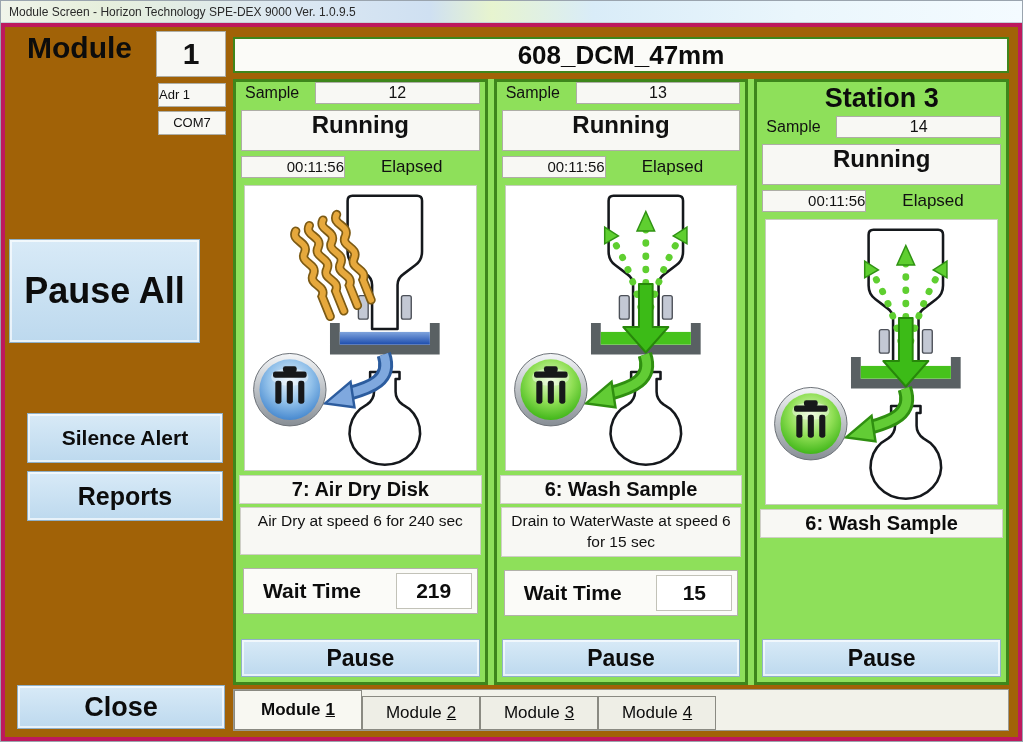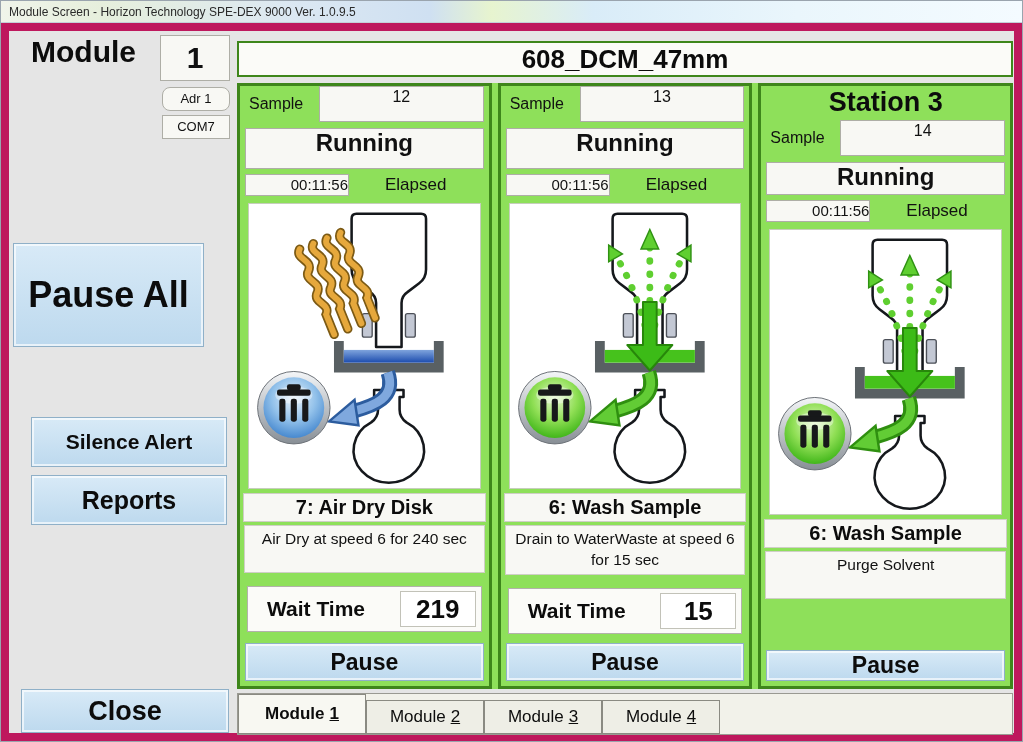--- a/index.html
+++ b/index.html
@@ -3,29 +3,29 @@
 <meta charset="utf-8">
 <style>
   html,body{margin:0;padding:0;background:#888;}
   *{box-sizing:border-box;}
   .window{position:relative;width:1023px;height:742px;border:1px solid #9aa4ae;
     background:#54a22c;font-family:"Liberation Sans",sans-serif;overflow:hidden;}
   .titlebar{position:absolute;top:0;left:0;right:0;height:22px;
     background:linear-gradient(90deg,#f0f4ea 0%,#e6efdc 10%,#dce8f2 28%,#cfe0f2 42%,#e7f4cf 48%,#d9ecf8 58%,#eaf6fc 78%,#f4fbff 100%);
     border-bottom:1px solid #c4d0d8;font-size:12px;color:#2a2a2a;
     display:flex;align-items:center;padding-left:8px;}
-  .main{position:absolute;top:22px;left:0;right:0;bottom:0;background:#e5e5e5;border:8px solid #be185d;}
+  .main{position:absolute;top:22px;left:0;right:0;bottom:0;background:#a16207;border:4px solid #be185d;}
 
   
   .module-label{position:absolute;left:22px;top:4px;font-size:30px;font-weight:bold;color:#0c0c0c;}
   .white-box{background:#f8f8f4;border:1px solid #aeaea6;color:#111;}
   .module-number{position:absolute;left:151px;top:4px;width:70px;height:46px;
     font-size:30px;font-weight:bold;text-align:center;line-height:44px;}
   .adr-box{position:absolute;left:153px;top:56px;width:68px;height:24px;
-    font-size:13px;text-align:center;line-height:22px;border-radius:8px;}
+    font-size:13px;line-height:22px;}
   .com-box{position:absolute;left:153px;top:84px;width:68px;height:24px;
     font-size:13px;text-align:center;line-height:22px;}
   .blue-btn{background:linear-gradient(180deg,#d8eaf7,#bdd9ee);border:1px solid #8fb0c8;
     box-shadow:inset 0 0 0 2px rgba(255,255,255,.65);color:#0c0c0c;
     display:flex;align-items:center;justify-content:center;cursor:pointer;
     font-family:"Liberation Sans",sans-serif;font-weight:bold;}
   .btn-pause-all{position:absolute;left:4px;top:212px;width:191px;height:104px;font-size:36px;}
   .btn-silence{position:absolute;left:22px;top:386px;width:196px;height:50px;font-size:21px;}
   .btn-reports{position:absolute;left:22px;top:444px;width:196px;height:50px;font-size:25px;}
   .btn-close{position:absolute;left:12px;top:658px;width:208px;height:44px;font-size:27px;}
@@ -35,38 +35,38 @@
   .method-header{position:absolute;left:0;top:0;width:776px;height:36px;background:#fbfbf8;
     border:2px solid #3e861b;font-size:26px;font-weight:bold;color:#0c0c0c;
     display:flex;align-items:center;justify-content:center;}
   .stations-row{position:absolute;left:0;top:42px;width:776px;height:606px;
     display:flex;gap:6px;background:#8ee05a;}
   .station{flex:1;background:#8ee05a;border:3px solid #3e861b;display:flex;
     flex-direction:column;padding:0 3px;overflow:hidden;}
   .station-title{font-size:27px;font-weight:bold;color:#0c0c0c;text-align:center;margin:1px 0 2px;}
   .sample-row{display:flex;align-items:center;margin:0 2px 4px;}
   .sample-label{font-size:16px;color:#111;width:74px;padding-left:4px;}
-  .sample-value{flex:1;height:36px;font-size:16px;text-align:center;line-height:20px;}
+  .sample-value{flex:1;height:22px;font-size:16px;text-align:center;line-height:20px;}
   .status-box{height:41px;margin:2px 2px 0;font-size:24px;font-weight:bold;
     text-align:center;line-height:27px;}
   .elapsed-row{display:flex;align-items:center;margin:5px 2px 0;}
   .elapsed-time{width:104px;height:22px;font-size:15px;text-align:right;line-height:20px;}
   .elapsed-label{font-size:17px;color:#111;margin-left:36px;}
   .graphic{height:286px;margin:7px 5px 4px;background:#ffffff;border:1px solid #c6cebc;}
   .graphic svg{width:100%;height:100%;display:block;}
   .step-title{height:29px;background:#f8f8f4;border:1px solid #cfcfc6;
     font-size:20px;font-weight:bold;color:#0c0c0c;text-align:center;line-height:27px;}
   .step-desc{min-height:48px;margin:3px 1px 0;background:#f8f8f4;border:1px solid #cfcfc6;
     font-size:15.5px;color:#111;text-align:center;padding:3px 8px;line-height:1.35;}
   .wait-box{margin:13px 4px 0;height:46px;background:#fbfbf8;border:1px solid #b2b2aa;
     display:flex;align-items:center;padding:0 5px;}
   .wait-box.hidden-box{visibility:hidden;}
   .wait-label{flex:1;font-size:21px;font-weight:bold;color:#0c0c0c;padding-left:14px;}
   .wait-value{width:76px;height:36px;background:#ffffff;border:1px solid #c2c2b8;
-    font-size:26px;font-weight:bold;text-align:center;line-height:34px;color:#0c0c0c;}
+    font-size:21px;font-weight:bold;text-align:center;line-height:34px;color:#0c0c0c;}
   .pause-btn{margin:8px 2px 5px;height:38px;font-size:23px;}
   .station .pause-btn{margin-top:auto;}
 
   
   .tabstrip{position:absolute;left:0;top:652px;width:776px;height:42px;background:#f2f2ea;
     border:1px solid #9a9a92;display:flex;align-items:flex-end;}
   .tab{height:34px;width:118px;background:#eeeee6;border:1px solid #8a8a82;
     display:flex;align-items:center;justify-content:center;font-size:17px;color:#0c0c0c;cursor:pointer;}
   .tab.active{height:40px;width:128px;background:#f8f8f2;font-weight:bold;}
   .tab-digit{text-decoration:underline;margin-left:5px;}
@@ -281,21 +281,20 @@
                   <rect x="-22" y="-25" width="44" height="8" rx="3"></rect>
                   <rect x="-9" y="-32" width="18" height="8" rx="3"></rect>
                   <rect x="-19" y="-13" width="8" height="30" rx="3"></rect>
                   <rect x="-4" y="-13" width="8" height="30" rx="3"></rect>
                   <rect x="11" y="-13" width="8" height="30" rx="3"></rect>
                 </g>
               </g>
             </svg>
           </div>
           <div class="step-title">6: Wash Sample</div>
-          <div class="step-desc">Purge Solvent</div>
           <div class="wait-box hidden-box">
             <span class="wait-label"></span>
             <span class="wait-value"></span>
           </div>
           <button class="blue-btn pause-btn">Pause</button>
         </section>
       </div>
 
       <nav class="tabstrip">
         <div class="tab active">

